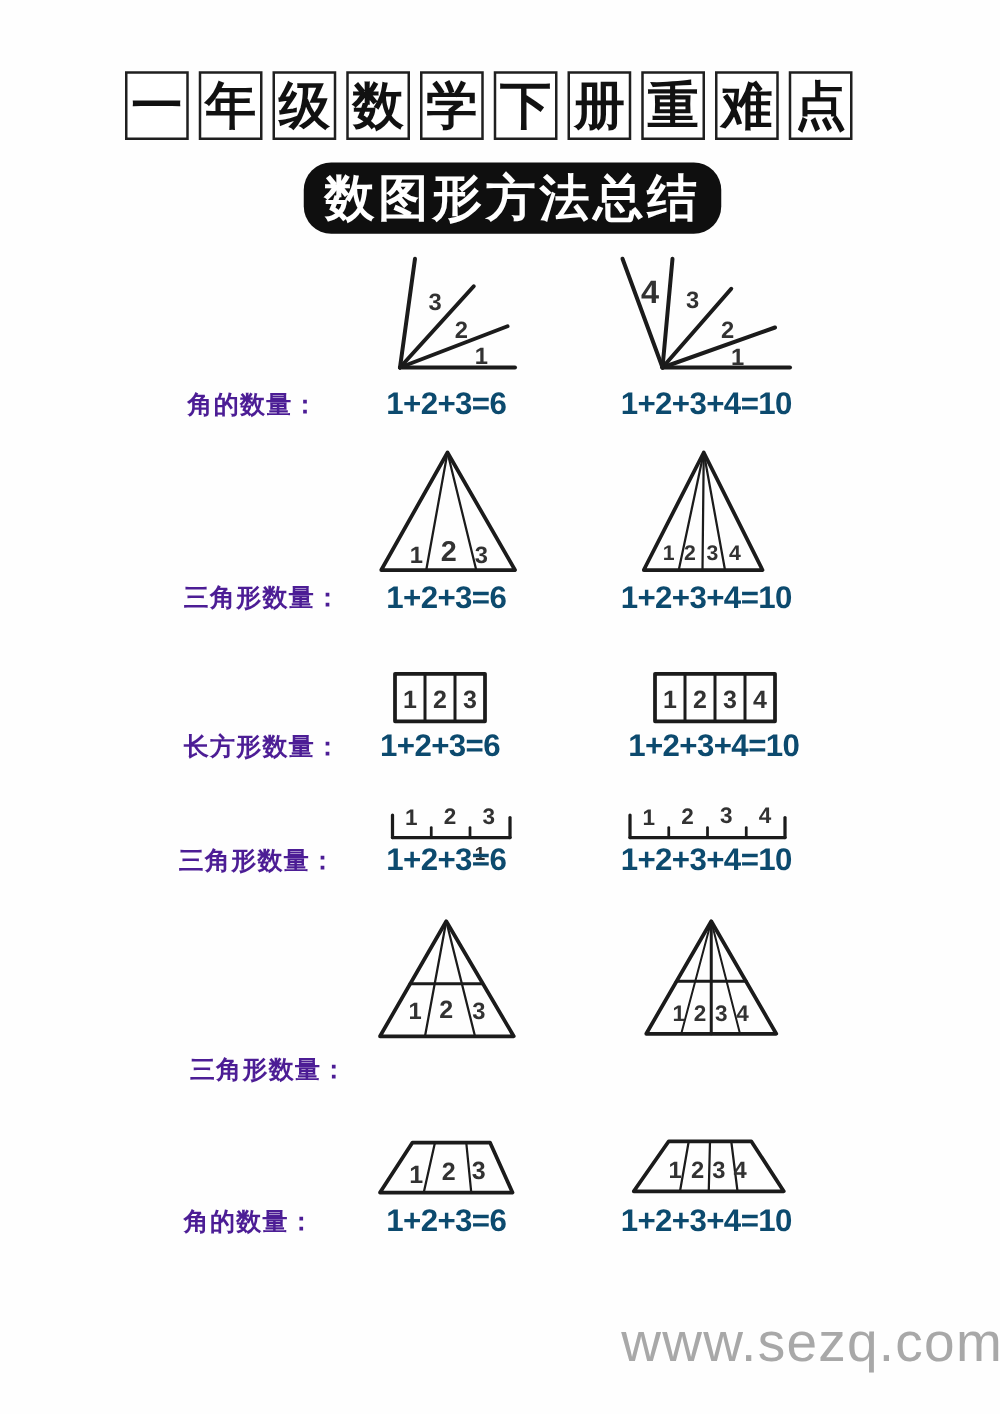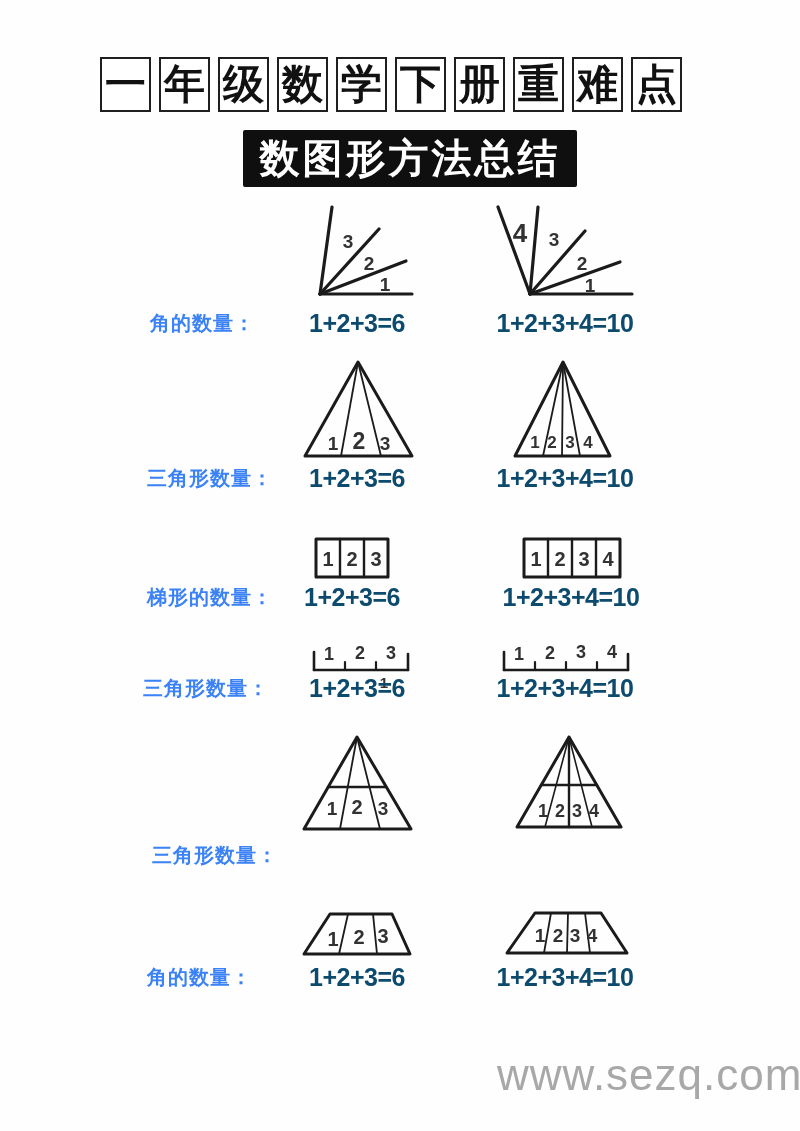--- a/index.html
+++ b/index.html
@@ -12,28 +12,28 @@
   .tbox{
     width:51px;height:55px;border:2.5px solid #1f1f1f;background:#fff;
     display:flex;align-items:center;justify-content:center;box-sizing:border-box;
   }
   .tbox span{
     font-family:"DejaVu Serif",serif;font-weight:900;font-size:41px;line-height:1;
     color:#111;
   }
   .subtitle{
     position:absolute;left:243px;top:130px;width:334px;height:57px;
-    background:#0f0f0f;border-radius:2px;color:#ffffff;
+    background:#0f0f0f;border-radius:22px;color:#ffffff;
     display:flex;align-items:center;justify-content:center;
     font-weight:900;font-size:40px;letter-spacing:3px;
   }
   
   .row-label{
     position:absolute;font-weight:900;font-size:20px;letter-spacing:1px;
-    color:#3b82f6;white-space:nowrap;
+    color:#4c1d95;white-space:nowrap;
   }
   .formula{
     position:absolute;transform:translateX(-50%);white-space:nowrap;
     font-size:25px;font-weight:700;letter-spacing:-0.5px;color:#0c4a6e;
   }
   .diag{position:absolute;}
   .diag line,.diag path,.diag rect{stroke:#1b1b1b;fill:none;stroke-linecap:round;stroke-linejoin:round;}
   .diag text{fill:#323232;font-family:"Liberation Sans",sans-serif;font-weight:600;text-anchor:middle;}
   .watermark{
     position:absolute;left:497px;top:1050px;font-size:44px;color:#a8a8a8;
@@ -139,21 +139,21 @@
   <svg class="diag" style="left:522px;top:537px" width="100" height="44">
     <rect x="2" y="2" width="96" height="38" stroke-width="3"></rect>
     <line x1="26" y1="2" x2="26" y2="40" stroke-width="2.4"></line>
     <line x1="50" y1="2" x2="50" y2="40" stroke-width="2.4"></line>
     <line x1="74" y1="2" x2="74" y2="40" stroke-width="2.4"></line>
     <text x="14" y="29" font-size="20">1</text>
     <text x="38" y="29" font-size="20">2</text>
     <text x="62" y="29" font-size="20">3</text>
     <text x="86" y="29" font-size="20">4</text>
   </svg>
-  <div class="row-label" style="left:147px;top:584px">梯形的数量：</div>
+  <div class="row-label" style="left:147px;top:584px">长方形数量：</div>
   <div class="formula" style="left:352px;top:583px">1+2+3=6</div>
   <div class="formula" style="left:571px;top:583px">1+2+3+4=10</div>
 
   <svg class="diag" style="left:310px;top:640px" width="102" height="50">
     <line x1="4" y1="30" x2="98" y2="30" stroke-width="2.6"></line>
     <line x1="4" y1="30" x2="4" y2="12" stroke-width="2.6"></line>
     <line x1="98" y1="30" x2="98" y2="14" stroke-width="2.6"></line>
     <line x1="35" y1="30" x2="35" y2="22" stroke-width="2.2"></line>
     <line x1="66" y1="30" x2="66" y2="22" stroke-width="2.2"></line>
     <text x="19" y="20" font-size="18">1</text>

